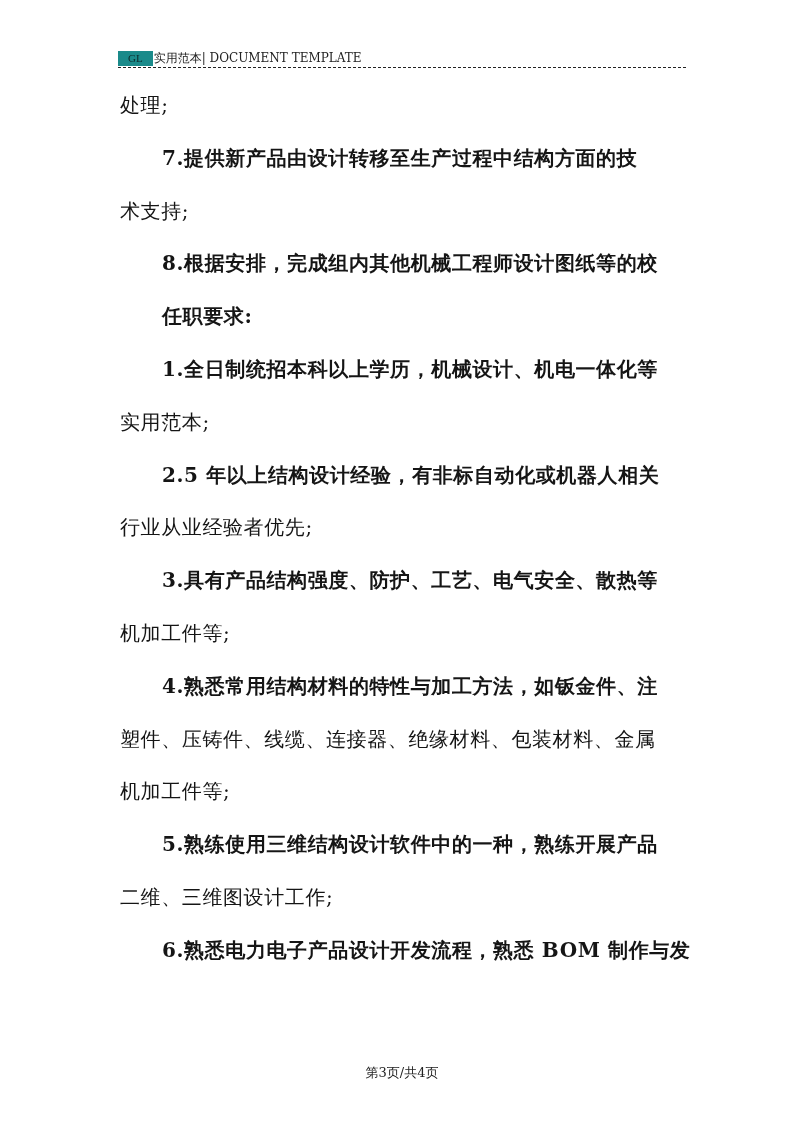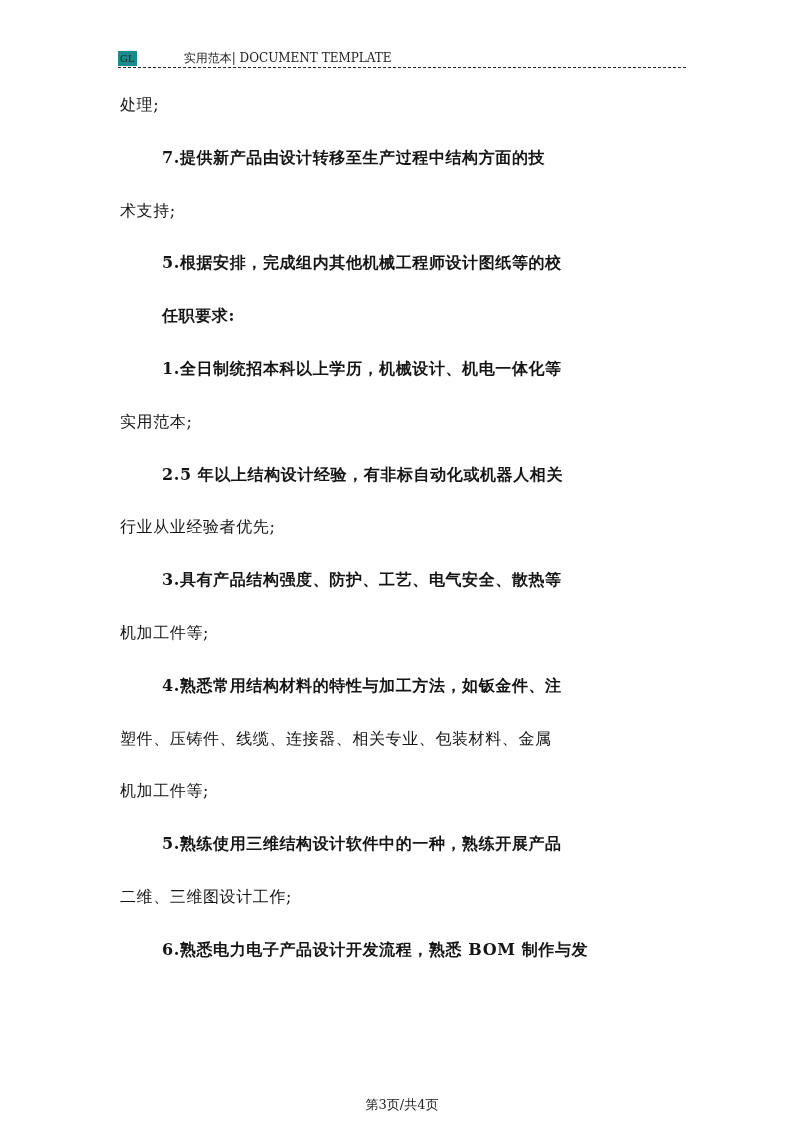--- a/index.html
+++ b/index.html
@@ -27,83 +27,81 @@
       font-family: "Liberation Mono", "DejaVu Sans Mono", monospace;
       font-size: 12px;
       line-height: 16px;
       padding-bottom: 1px;
     }
     .logo {
       background: #1a8a8a;
       color: #0b2a2a;
       font-family: "Liberation Serif", serif;
       font-size: 11px;
-      padding: 0 2px;
+      padding: 0 10px;
       line-height: 15px;
       margin-right: 1px;
     }
     .header-title {
       font-family: "DejaVu Serif", serif;
       font-size: 12px;
       color: #222;
       white-space: pre;
-      margin-left: 46px;
     }
     .content {
       position: absolute;
       left: 120px;
       top: 82px;
       width: 566px;
     }
     .line {
       height: 52.8px;
       line-height: 46px;
-      font-size: 16px;
+      font-size: 20px;
       white-space: nowrap;
       letter-spacing: 0.6px;
       color: #151515;
     }
     .indent {
       padding-left: 42px;
       font-weight: bold;
     }
     .footer {
       position: absolute;
       left: 0;
       width: 804px;
       top: 1064px;
       text-align: center;
       font-family: "DejaVu Serif", "Liberation Serif", serif;
       font-size: 13px;
       color: #222;
-      margin-top: 32px;
     }
   </style>
 </head>
 <body>
 
 <div class="header">
   <span class="logo">GL</span>
   <span class="header-title">实用范本| DOCUMENT TEMPLATE</span>
 </div>
 
 <div class="content">
   <div class="line">处理;</div>
   <div class="line indent">7.提供新产品由设计转移至生产过程中结构方面的技</div>
   <div class="line">术支持;</div>
-  <div class="line indent">5.根据安排，完成组内其他机械工程师设计图纸等的校</div>
+  <div class="line indent">8.根据安排，完成组内其他机械工程师设计图纸等的校</div>
   <div class="line indent">任职要求:</div>
   <div class="line indent">1.全日制统招本科以上学历，机械设计、机电一体化等</div>
   <div class="line">实用范本;</div>
   <div class="line indent">2.5 年以上结构设计经验，有非标自动化或机器人相关</div>
   <div class="line">行业从业经验者优先;</div>
   <div class="line indent">3.具有产品结构强度、防护、工艺、电气安全、散热等</div>
   <div class="line">机加工件等;</div>
   <div class="line indent">4.熟悉常用结构材料的特性与加工方法，如钣金件、注</div>
-  <div class="line">塑件、压铸件、线缆、连接器、相关专业、包装材料、金属</div>
+  <div class="line">塑件、压铸件、线缆、连接器、绝缘材料、包装材料、金属</div>
   <div class="line">机加工件等;</div>
   <div class="line indent">5.熟练使用三维结构设计软件中的一种，熟练开展产品</div>
   <div class="line">二维、三维图设计工作;</div>
   <div class="line indent">6.熟悉电力电子产品设计开发流程，熟悉 BOM 制作与发</div>
 </div>
 
 <div class="footer">
   <span>第3页/共4页</span>
 </div>
 

